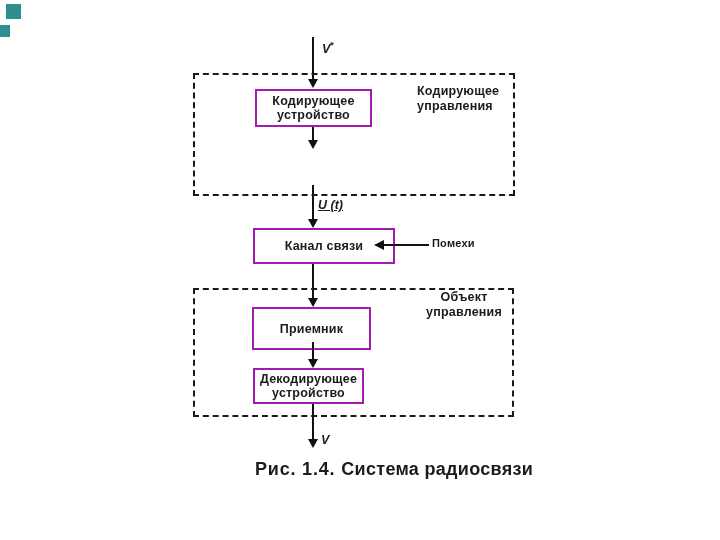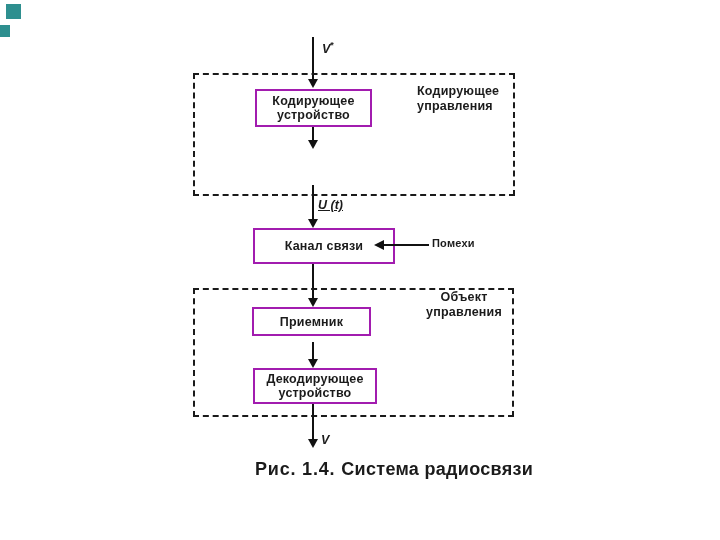--- a/index.html
+++ b/index.html
@@ -36,22 +36,22 @@
     font-weight: bold;
     font-size: 12.5px;
     line-height: 14px;
     letter-spacing: 0.2px;
     padding: 2px 4px;
     box-sizing: border-box;
   }
   .node-box.encoder     { left: 255px; top: 89px;  width: 117px; height: 38px; }
   .node-box.transmitter { left: 255px; top: 148px; width: 117px; height: 37px; }
   .node-box.channel     { left: 253px; top: 228px; width: 142px; height: 36px; }
-  .node-box.receiver    { left: 252px; top: 307px; width: 119px; height: 29px; }
-  .node-box.decoder     { left: 253px; top: 368px; width: 124px; height: 36px; }
+  .node-box.receiver    { left: 252px; top: 307px; width: 119px; height: 43px; }
+  .node-box.decoder     { left: 253px; top: 368px; width: 111px; height: 36px; }
 
   
   .group-label {
     position: absolute;
     font-weight: bold;
     font-size: 12.5px;
     line-height: 15px;
     letter-spacing: 0.2px;
   }
   .group-label.control { left: 417px; top: 84px; width: 95px; text-align: left; }

